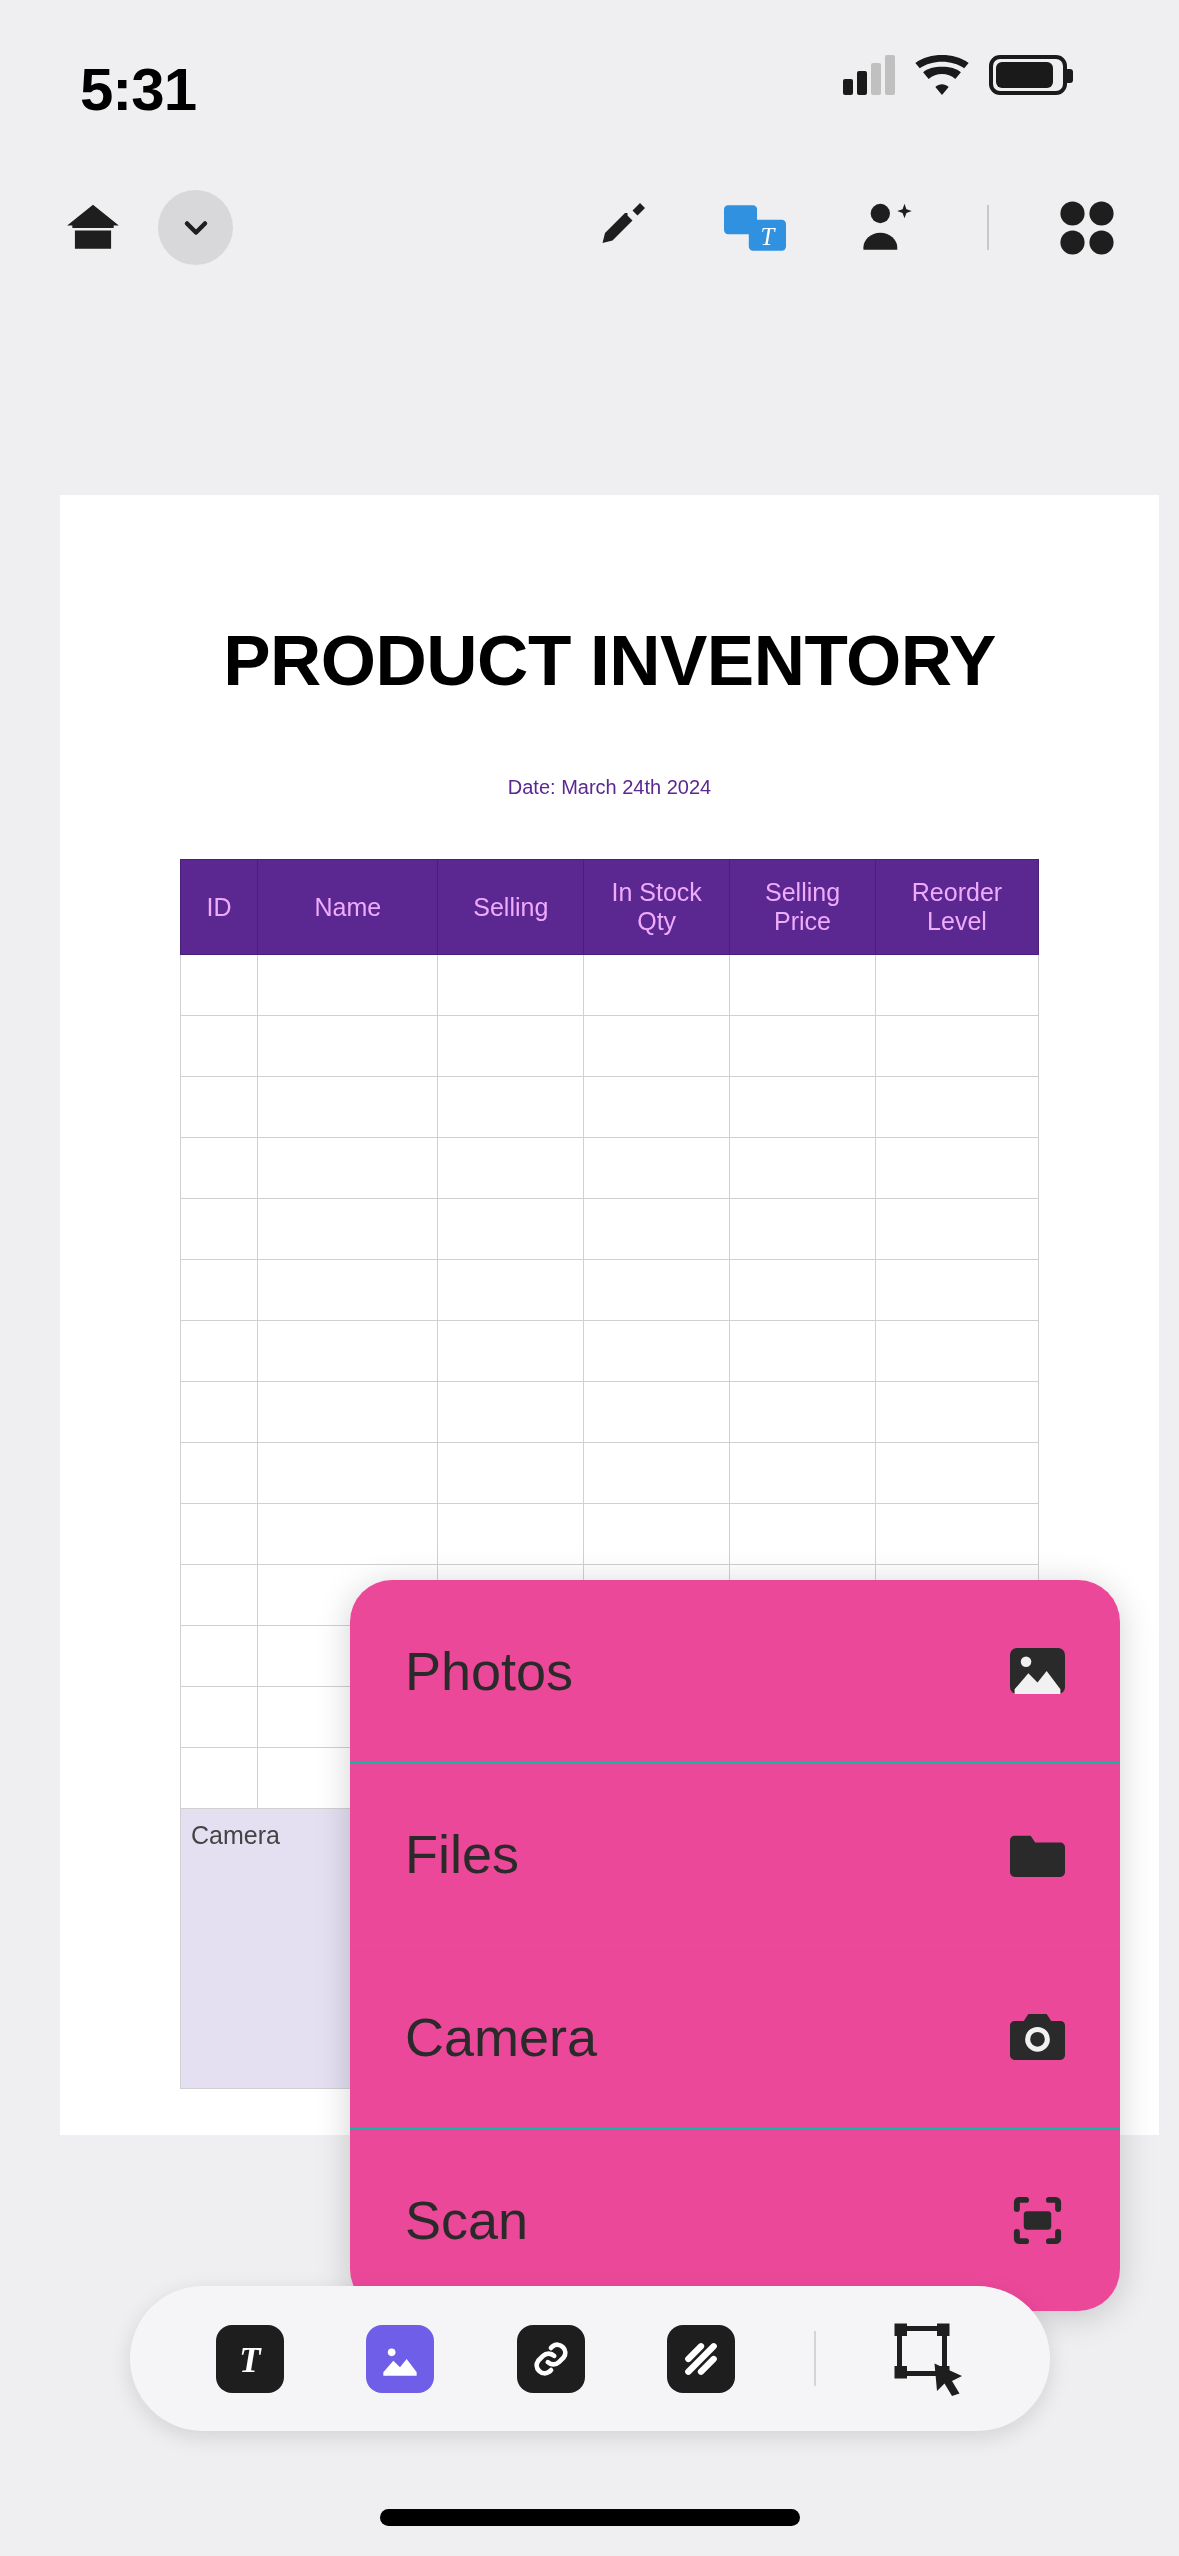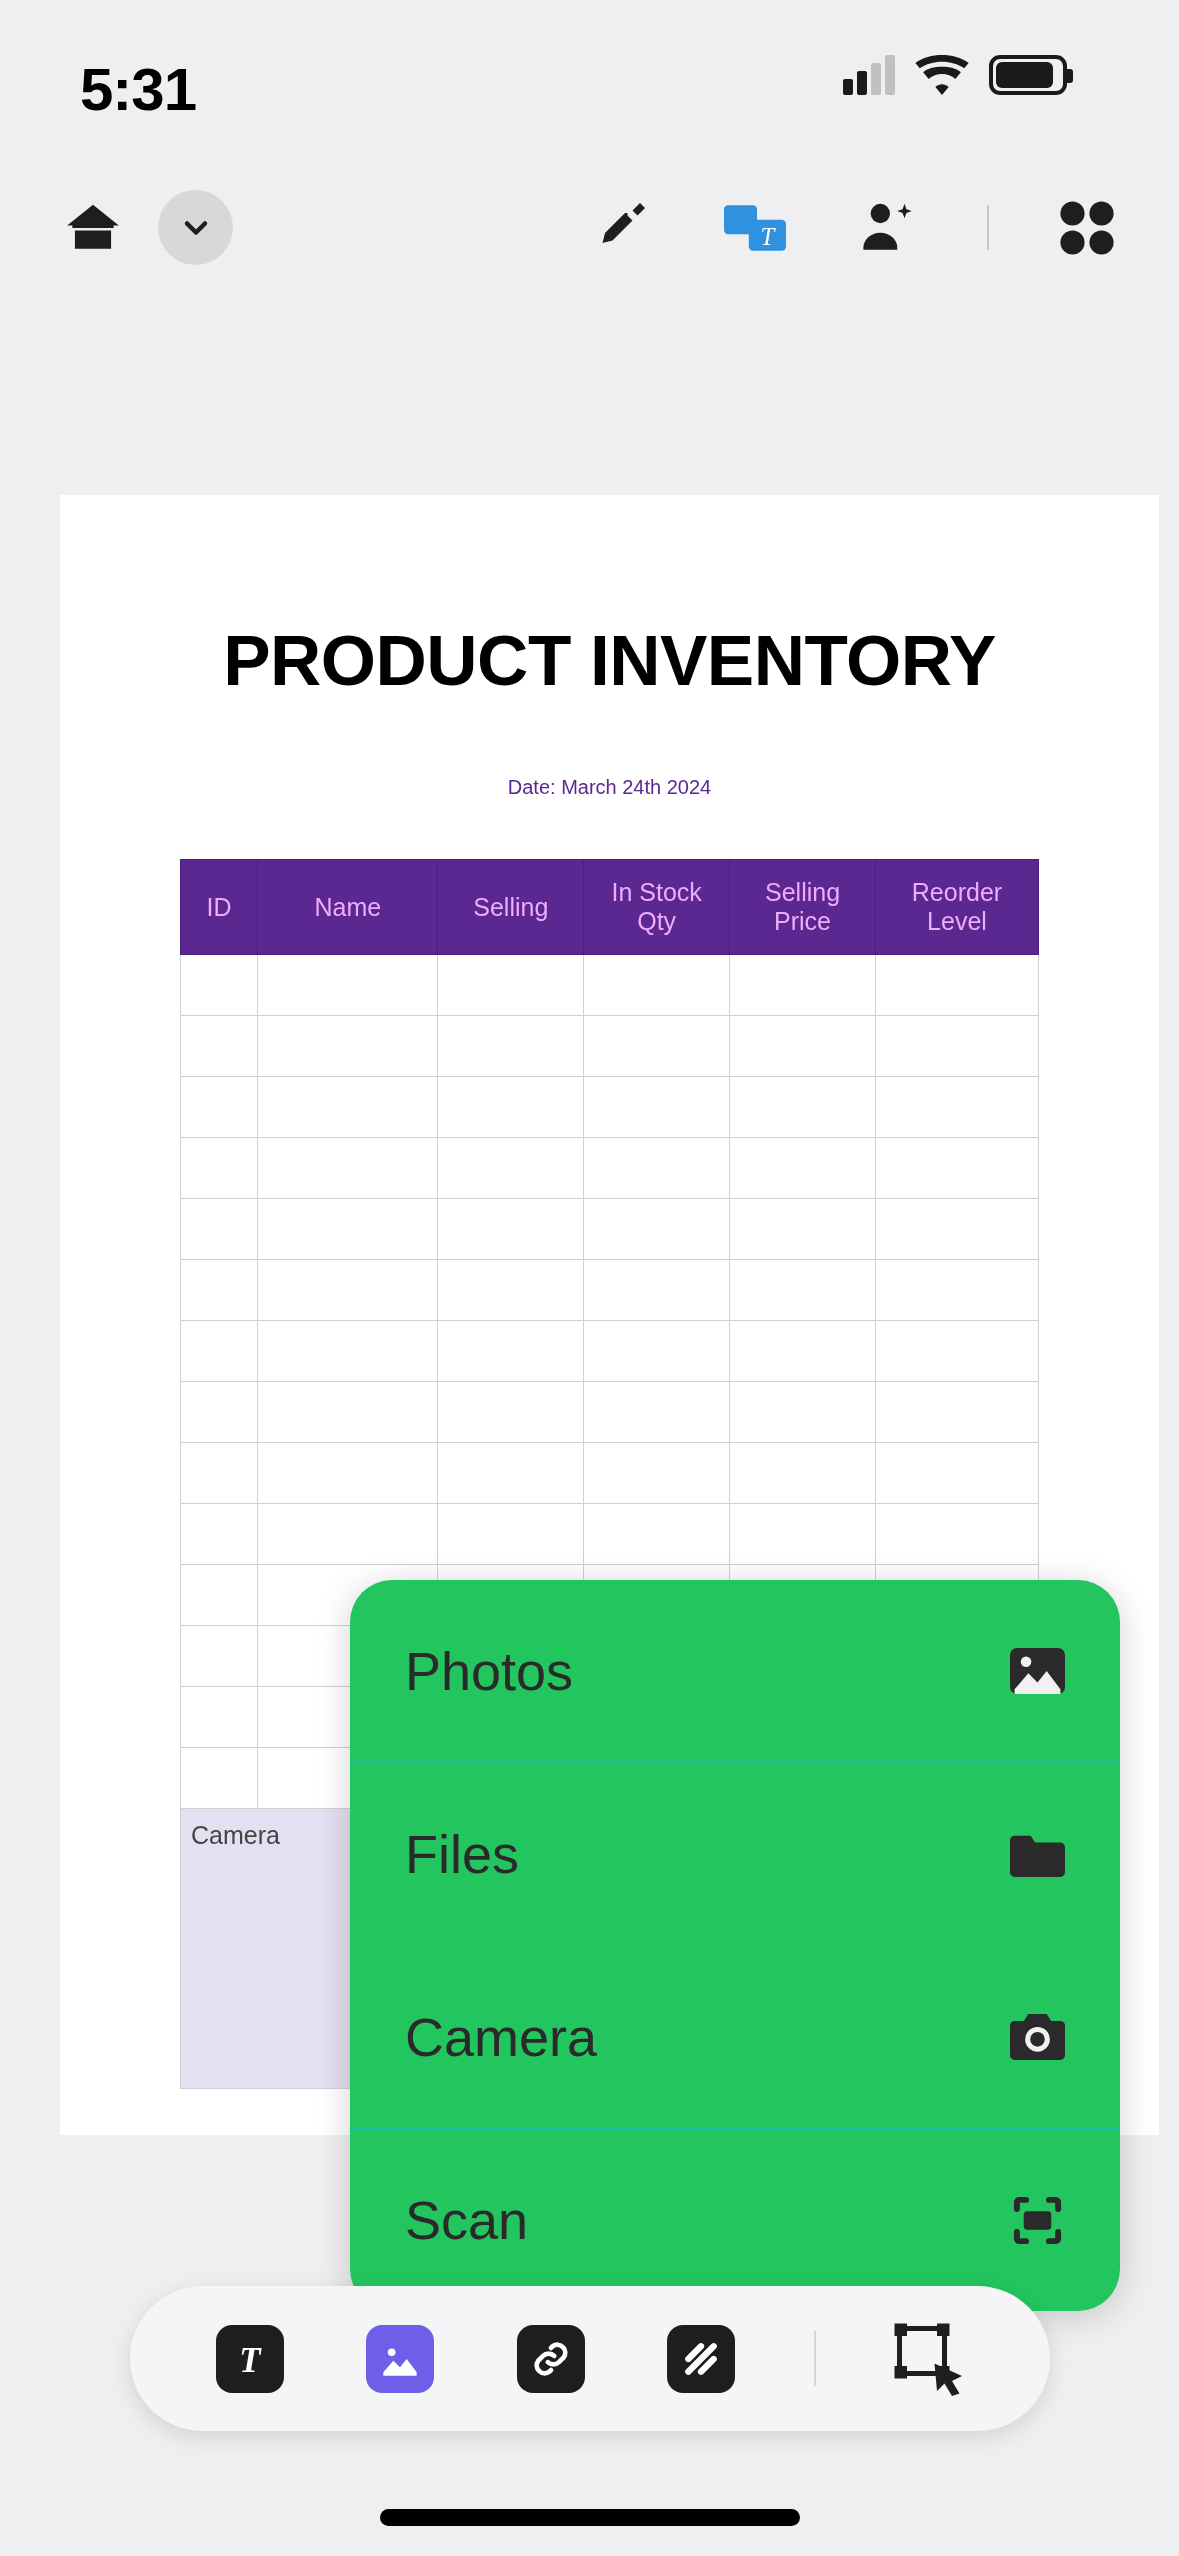--- a/index.html
+++ b/index.html
@@ -113,21 +113,21 @@
       width: 200px;
       height: 260px;
     }
 
     
     .popup {
       position: absolute;
       top: 1580px;
       left: 350px;
       width: 770px;
-      background: #22c55e;
+      background: #ec4899;
       border-radius: 42px;
       box-shadow: 0 5px 35px rgba(0,0,0,0.18);
       overflow: hidden;
       text-align: right;
     }
     .popup-item {
       display: flex;
       justify-content: space-between;
       align-items: center;
       padding: 60px 55px;

